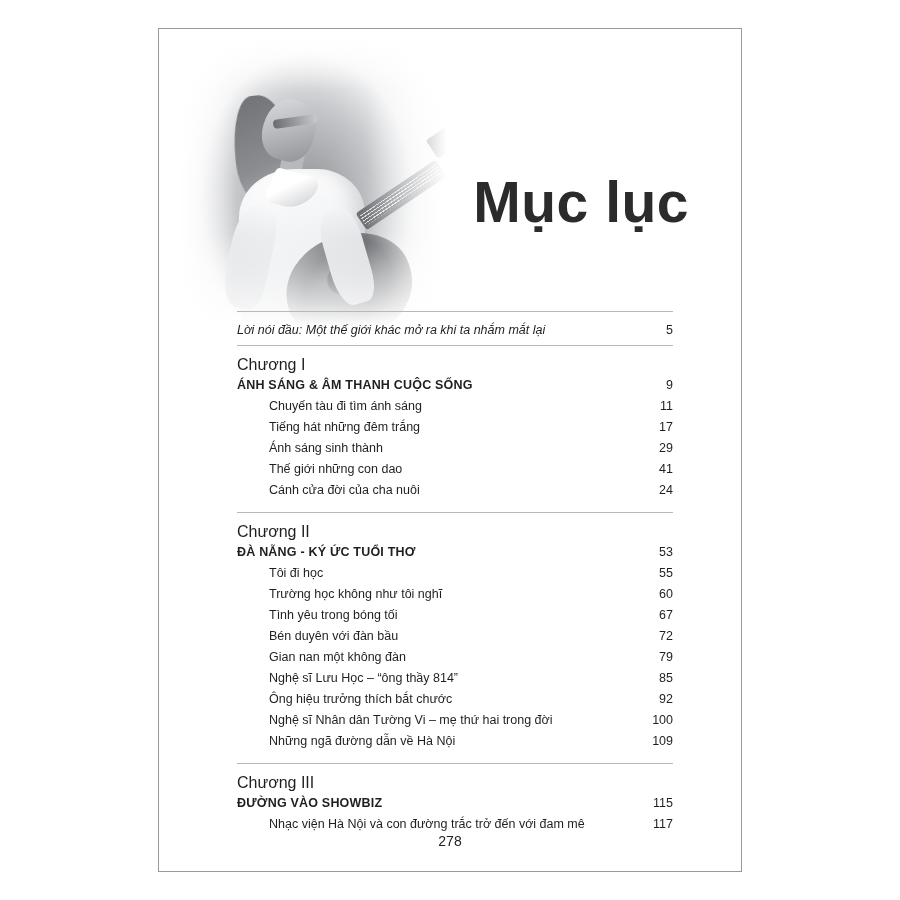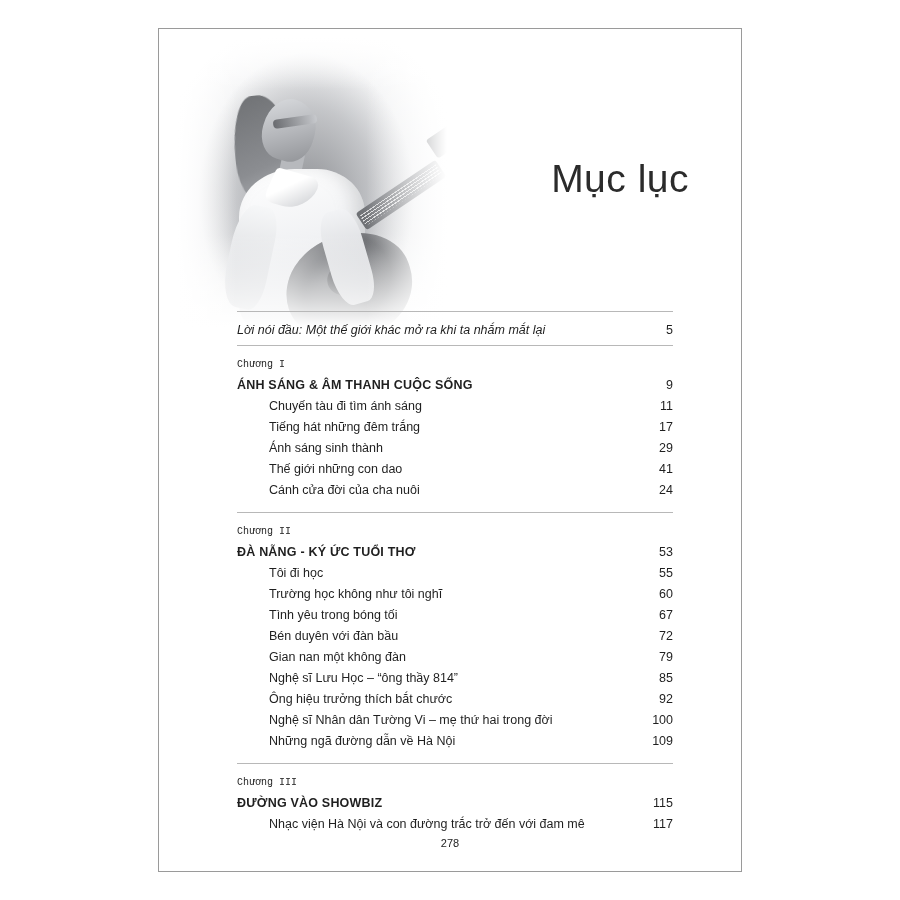--- a/index.html
+++ b/index.html
@@ -150,23 +150,23 @@
     position: absolute;
     inset: 0;
     background:
       linear-gradient(90deg, rgba(255,255,255,1) 0%, rgba(255,255,255,0) 22%, rgba(255,255,255,0) 70%, rgba(255,255,255,1) 100%),
       linear-gradient(180deg, rgba(255,255,255,1) 0%, rgba(255,255,255,0) 18%, rgba(255,255,255,0) 68%, rgba(255,255,255,1) 100%);
   }
   
   .doc-title {
     position: absolute;
     right: 52px;
-    top: 128px;
-    font-size: 39px;
-    font-weight: 400;
+    top: 140px;
+    font-size: 57px;
+    font-weight: 700;
     letter-spacing: 0.5px;
     color: #2b2b2b;
   }
   
   .toc {
     position: absolute;
     left: 78px;
     top: 278px;
     width: 436px;
   }
@@ -183,30 +183,30 @@
     line-height: 21px;
     color: #1f1f1f;
   }
   .row .label { white-space: nowrap; }
   .row .page-no {
     min-width: 34px;
     text-align: right;
     font-size: 12.5px;
   }
   .row.front .label { font-style: italic; }
-  .row.chapter-label .label { font-size: 10px; font-family: Liberation Mono, monospace; }
+  .row.chapter-label .label { font-size: 16px; }
   .row.chapter-title .label { font-weight: bold; letter-spacing: .2px; }
   .row.entry .label { padding-left: 32px; }
   .gap-small { height: 7px; }
   .folio {
     position: absolute;
     left: 0; right: 0;
     bottom: 22px;
     text-align: center;
-    font-size: 11px;
+    font-size: 14px;
     color: #222;
   }
 </style>
 </head>
 <body>
 
 <div class="page">
 
   <div class="photo-wrap">
     <div class="photo">

